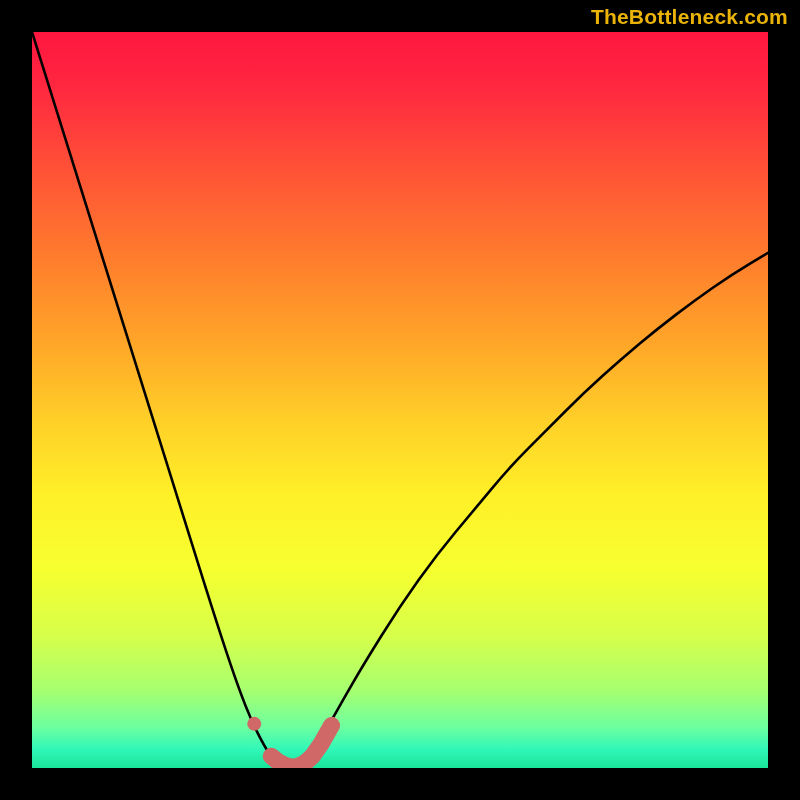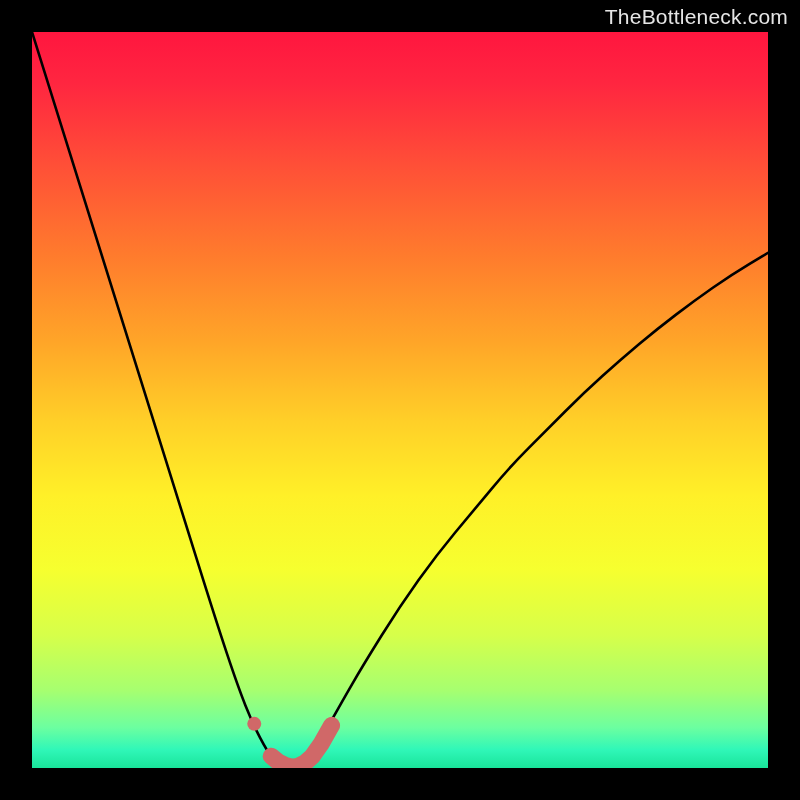--- a/index.html
+++ b/index.html
@@ -14,23 +14,23 @@
   .frame {
     position: relative;
     width: 800px;
     height: 800px;
     background: #000;
   }
   .watermark {
     position: absolute;
     top: 5px;
     right: 12px;
-    color: #e5e5e5;
+    color: #eab308;
     font-size: 21px;
-    font-weight: 400;
+    font-weight: 700;
     letter-spacing: 0.2px;
     z-index: 5;
   }
   .plot-area {
     position: absolute;
     left: 32px;
     top: 32px;
     width: 736px;
     height: 736px;
     overflow: hidden;

